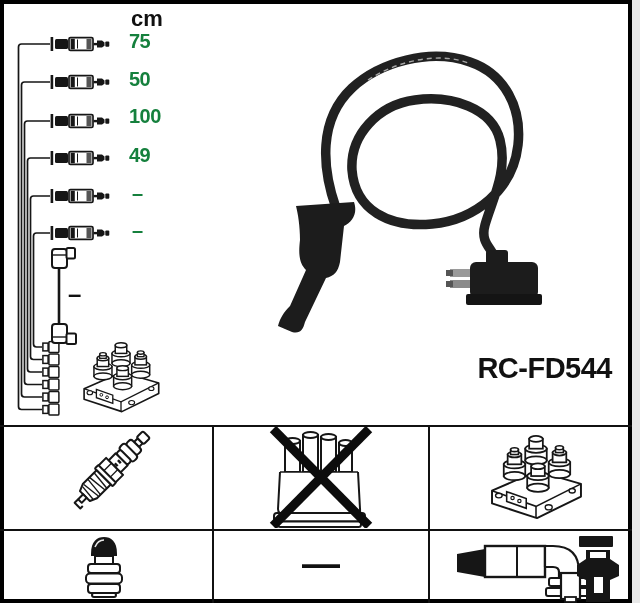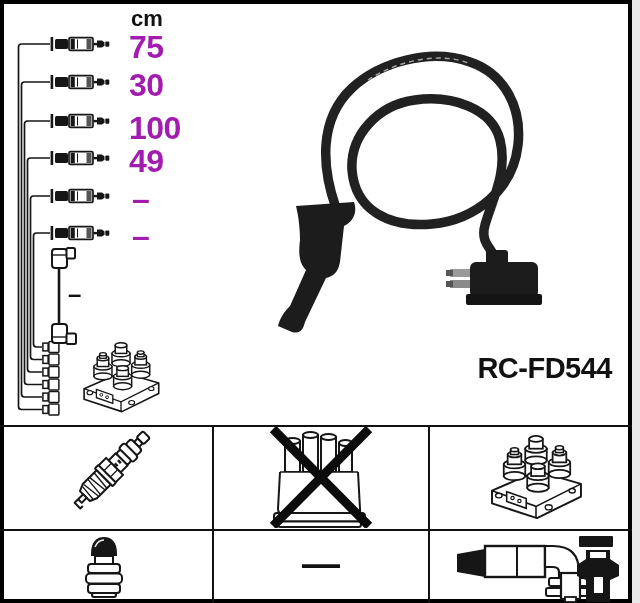--- a/index.html
+++ b/index.html
@@ -4,22 +4,22 @@
 <style>
   html,body{margin:0;padding:0;background:#e8e8e8;}
   .screenshot{
     position:relative;width:632px;height:603px;background:#ffffff;
     overflow:hidden;font-family:"Liberation Sans",sans-serif;color:#111;
     box-shadow:inset 0 0 0 4px #000;
   }
   .abs{position:absolute;}
   svg{display:block;}
   .len-label{
-    position:absolute;left:129px;font-size:32px;font-weight:700;
-    letter-spacing:-0.5px;color:#a21caf;line-height:1;white-space:nowrap;
+    position:absolute;left:129px;font-size:20px;font-weight:700;
+    letter-spacing:-0.5px;color:#15803d;line-height:1;white-space:nowrap;
   }
   .unit-label{position:absolute;left:131px;top:8px;font-size:22px;font-weight:700;line-height:1;}
   .coil-dash{position:absolute;left:68px;top:282px;font-size:24px;font-weight:700;line-height:1;}
   .pn-block{position:absolute;right:20px;top:353px;text-align:right;line-height:1.05;}
   .pn-main{font-size:29px;font-weight:700;letter-spacing:-0.5px;margin-left:45px;}
   .pn-stock{font-size:18.5px;font-weight:700;margin-top:3px;letter-spacing:-0.2px;}
   .legend{
     position:absolute;left:0;top:425px;width:640px;height:178px;
     border-top:2.5px solid #111;display:grid;
     grid-template-columns:214px 216px auto;grid-template-rows:103.5px auto;
@@ -158,22 +158,22 @@
         <rect x="446" y="281" width="7" height="6" fill="#555"></rect>
         <rect x="486" y="250" width="22" height="16" rx="3" fill="#1c1c1c"></rect>
         <rect x="470" y="262" width="68" height="36" rx="6" fill="#1c1c1c"></rect>
         <rect x="466" y="294" width="76" height="11" rx="2" fill="#141414"></rect>
       </g>
     </g>
   </svg>
 
   <div class="unit-label">cm</div>
   <div class="len-label" style="top:31px">75</div>
-  <div class="len-label" style="top:69px">30</div>
-  <div class="len-label" style="top:112px">100</div>
+  <div class="len-label" style="top:69px">50</div>
+  <div class="len-label" style="top:106px">100</div>
   <div class="len-label" style="top:145px">49</div>
   <div class="len-label" style="top:183px;left:132px">–</div>
   <div class="len-label" style="top:220px;left:132px">–</div>
   <div class="coil-dash">–</div>
 
   <div class="pn-block">
     <div class="pn-main">RC-FD544</div>
   </div>
 
   <div class="legend">

